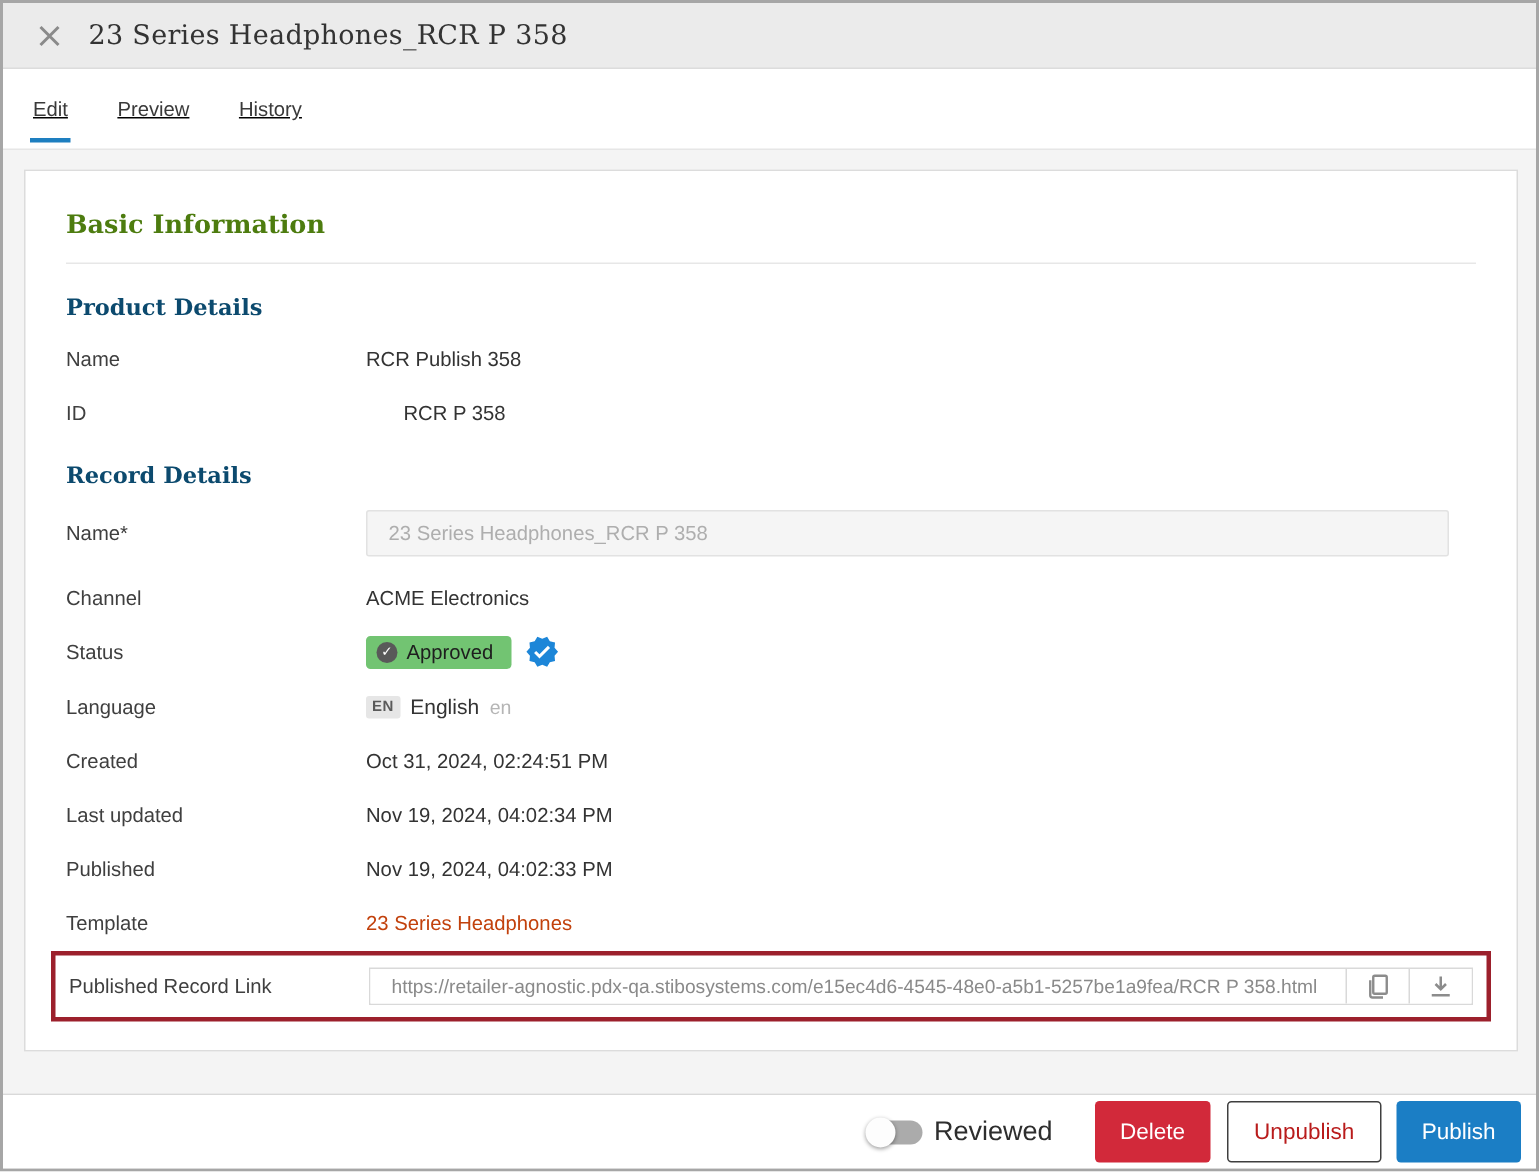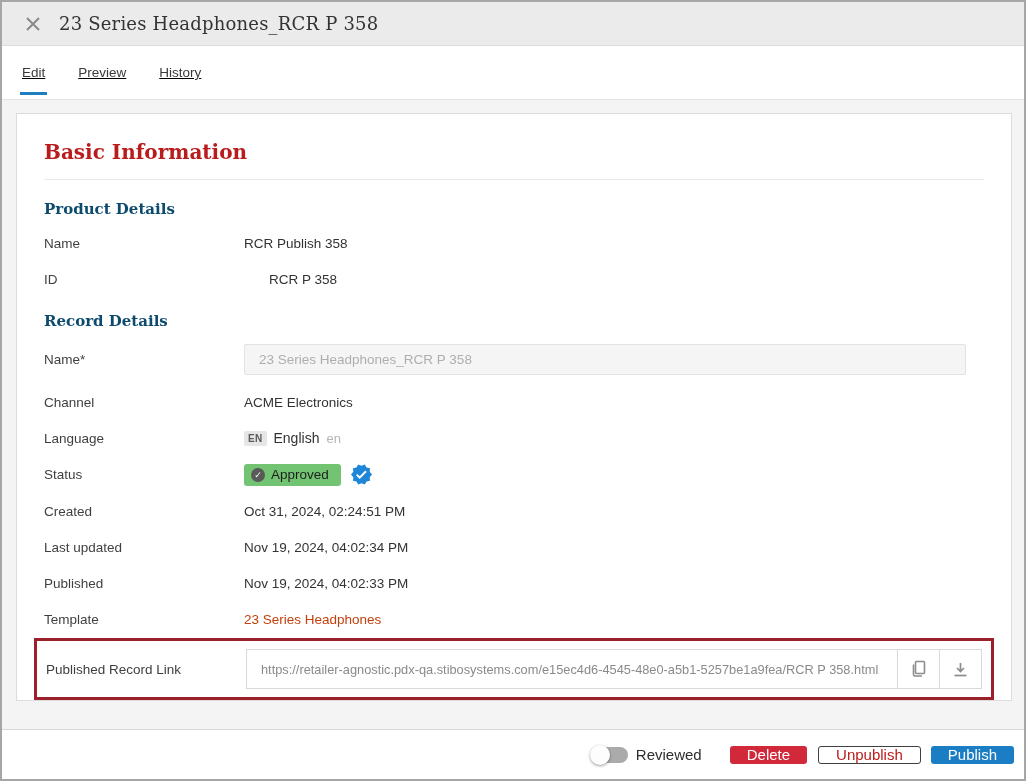--- a/index.html
+++ b/index.html
@@ -47,21 +47,21 @@
   
   .content { flex:1 1 auto; background:#f4f4f4; overflow:hidden; }
   .card {
     background:#fff; border:1px solid #dcdcdc;
     margin:13px 12px 0 14px;
     height:588px;
     padding:26px 27px 20px 27px;
   }
   .h1 {
     font-family:"DejaVu Serif","Liberation Serif",serif;
-    font-size:20px; font-weight:bold; color:#b91c1c;
+    font-size:17px; font-weight:bold; color:#4d7c0f;
   }
   .divider { height:1px; background:#e7e7e7; margin:15px 0 20px 0; }
   .h2 {
     font-family:"DejaVu Serif","Liberation Serif",serif;
     font-size:15px; font-weight:bold; color:#0c4a6e;
     margin-bottom:14px;
   }
   .row {
     display:grid; grid-template-columns:200px 1fr;
     align-items:center; min-height:22px; margin-bottom:14px;
@@ -100,21 +100,21 @@
 
   
   .annotation-box {
     border:3px solid #9c202c;
     margin:2px -10px 0 -10px;
     padding:8px 9px;
     display:grid; grid-template-columns:200px 1fr; align-items:center;
   }
   .annotation-box .lbl { font-size:13.5px; color:#3f3f3f; }
   .link-group {
-    display:flex; align-items:stretch; height:40px;
+    display:flex; align-items:stretch; height:25px;
     border:1px solid #d9d9d9; background:#fff;
   }
   .link-input {
     flex:1 1 auto; border:none; outline:none; background:#fff;
     font-size:12.8px; color:#8a8a8a; padding:0 14px;
     font-family:"Liberation Sans", sans-serif;
   }
   .icon-cell {
     flex:0 0 42px; display:flex; align-items:center; justify-content:center;
     border-left:1px solid #d9d9d9; cursor:pointer; background:#fff;
@@ -130,23 +130,23 @@
   .toggle-wrap { display:flex; align-items:center; gap:8px; margin-right:18px; }
   .toggle {
     width:36px; height:16px; background:#ababab; border-radius:9px;
     position:relative; cursor:pointer;
   }
   .toggle .knob {
     position:absolute; left:-2px; top:-2px; width:20px; height:20px;
     background:#fdfdfd; border-radius:50%;
     box-shadow:0 1px 3px rgba(0,0,0,.4);
   }
-  .toggle-label { font-size:15px; color:#2e2e2e; }
+  .toggle-label { font-size:18px; color:#2e2e2e; }
   .btn {
-    height:18px; border-radius:3px; font-size:15px; cursor:pointer;
+    height:41px; border-radius:3px; font-size:15px; cursor:pointer;
     font-family:"Liberation Sans", sans-serif;
     display:inline-flex; align-items:center; justify-content:center;
     padding:0 17px; border:none;
   }
   .btn-delete { background:#d2293a; color:#fff; }
   .btn-unpublish { background:#fff; color:#b91c1c; border:1px solid #3f3f3f; margin-left:1px; }
   .btn-publish { background:#1b7ec5; color:#ffffff; }
 </style>
 </head>
 <body>
@@ -188,41 +188,41 @@
       <div class="h2">Record Details</div>
 
       <div class="row input-row">
         <span class="lbl">Name*</span>
         <input class="name-input" type="text" disabled="" value="23 Series Headphones_RCR P 358" style="">
       </div>
 
       <div class="row">
         <span class="lbl">Channel</span>
         <span class="val">ACME Electronics</span>
-      </div>
-
-      <div class="row">
-        <span class="lbl">Language</span>
-        <span class="lang-wrap">
-          <span class="lang-code-badge">EN</span>
-          <span class="lang-name">English</span>
-          <span class="lang-code">en</span>
-        </span>
       </div>
 
       <div class="row">
         <span class="lbl">Status</span>
         <span class="status-wrap">
           <span class="status-badge">
             <span class="status-check-circle">✓</span>
             <span class="status-text">Approved</span>
           </span>
           <svg width="23" height="23" viewBox="0 0 24 24">
             <path fill="#1d86d8" fill-rule="evenodd" d="M23 12l-2.44-2.79.34-3.69-3.61-.82-1.89-3.2L12 2.96 8.6 1.5 6.71 4.69 3.1 5.5l.34 3.7L1 12l2.44 2.79-.34 3.7 3.61.82L8.6 22.5l3.4-1.47 3.4 1.46 1.89-3.19 3.61-.82-.34-3.69L23 12zm-12.91 4.72l-3.8-3.81 1.48-1.48 2.32 2.33 5.85-5.87 1.48 1.48-7.33 7.35z"></path>
           </svg>
+        </span>
+      </div>
+
+      <div class="row">
+        <span class="lbl">Language</span>
+        <span class="lang-wrap">
+          <span class="lang-code-badge">EN</span>
+          <span class="lang-name">English</span>
+          <span class="lang-code">en</span>
         </span>
       </div>
 
       <div class="row">
         <span class="lbl">Created</span>
         <span class="val">Oct 31, 2024, 02:24:51 PM</span>
       </div>
 
       <div class="row">
         <span class="lbl">Last updated</span>

